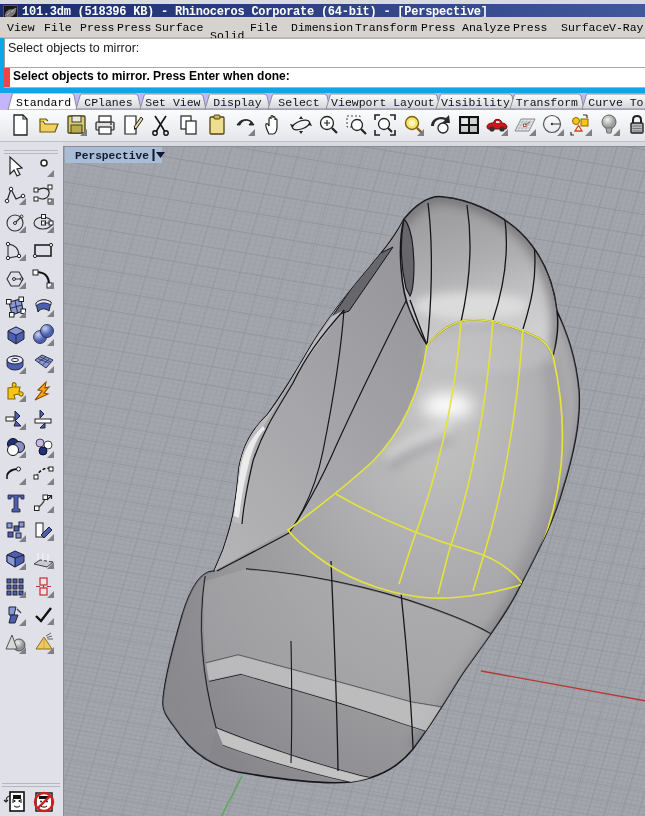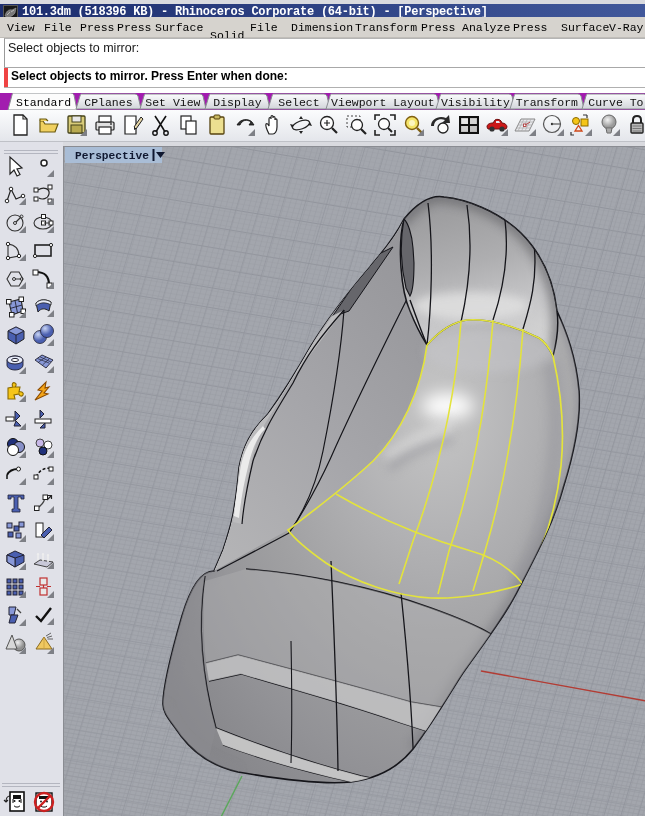--- a/index.html
+++ b/index.html
@@ -25,32 +25,32 @@
     <div class="abs" style="left:250px;top:4px;font:11.5px 'Liberation Mono',monospace;color:#000;white-space:nowrap">File</div>
     <div class="abs" style="left:291px;top:4px;font:11.5px 'Liberation Mono',monospace;color:#000;white-space:nowrap">Dimension</div>
     <div class="abs" style="left:355px;top:4px;font:11.5px 'Liberation Mono',monospace;color:#000;white-space:nowrap">Transform</div>
     <div class="abs" style="left:421px;top:4px;font:11.5px 'Liberation Mono',monospace;color:#000;white-space:nowrap">Press</div>
     <div class="abs" style="left:462px;top:4px;font:11.5px 'Liberation Mono',monospace;color:#000;white-space:nowrap">Analyze</div>
     <div class="abs" style="left:513px;top:4px;font:11.5px 'Liberation Mono',monospace;color:#000;white-space:nowrap">Press</div>
     <div class="abs" style="left:561px;top:4px;font:11.5px 'Liberation Mono',monospace;color:#000;white-space:nowrap">Surface</div>
     <div class="abs" style="left:609px;top:4px;font:11.5px 'Liberation Mono',monospace;color:#000;white-space:nowrap">V-Ray</div>
   </div>
 
-<div class="abs" style="left:0;top:38px;width:645px;height:58px;background:#ffffff">
+<div class="abs" style="left:0;top:38px;width:645px;height:58px;background:#0ea5e9">
  <div class="abs" style="left:4px;top:0;width:641px;height:29px;background:#fff;border-left:1px solid #9a9a9a;border-top:1px solid #b5b5b5">
    <div class="abs" style="left:3px;top:2px;font:12.5px 'Liberation Sans',sans-serif;color:#1a1a1a">Select objects to mirror:</div>
  </div>
  <div class="abs" style="left:4px;top:29px;width:641px;height:1px;background:#a8a8a8"></div>
- <div class="abs" style="left:4px;top:30px;width:641px;height:19px;background:#fff;border-left:4px solid #ef4444">
+ <div class="abs" style="left:4px;top:30px;width:641px;height:19px;background:#fff;border-left:6px solid #ef4444">
    <div class="abs" style="left:3px;top:1px;font:bold 12px 'Liberation Sans',sans-serif;color:#000">Select objects to mirror. Press Enter when done:</div>
  </div>
  <div class="abs" style="left:4px;top:49px;width:641px;height:1px;background:#b0b0b0"></div>
 </div>
 
-<div class="abs" style="left:0;top:93px;width:645px;height:17px;background:#a21caf">
+<div class="abs" style="left:0;top:93px;width:645px;height:17px;background:#c4b5fd">
  <svg width="645" height="17" viewBox="0 0 645 17" style="">
       <defs>
         <linearGradient id="tabg" x1="0" y1="0" x2="0" y2="1">
           <stop offset="0" stop-color="#fbfcfd"></stop>
           <stop offset="1" stop-color="#d2d5da"></stop>
         </linearGradient>
       </defs>
       <path d="M13 0 L71 0 Q73 0 74 2 L77 17 L8 17 L12 2 Q12.5 0 13 0 Z" fill="#fcfcfc" stroke="#8a8d92" stroke-width="1"></path>
       <text x="16" y="12.5" font-family="Liberation Mono" font-size="11.5" fill="#000">Standard</text>
       <path d="M81 1 L135 1 Q137 1 138 3 L141 16 L76 16 L80 3 Q80.5 1 81 1 Z" fill="url(#tabg)" stroke="#8a8d92" stroke-width="1"></path>

